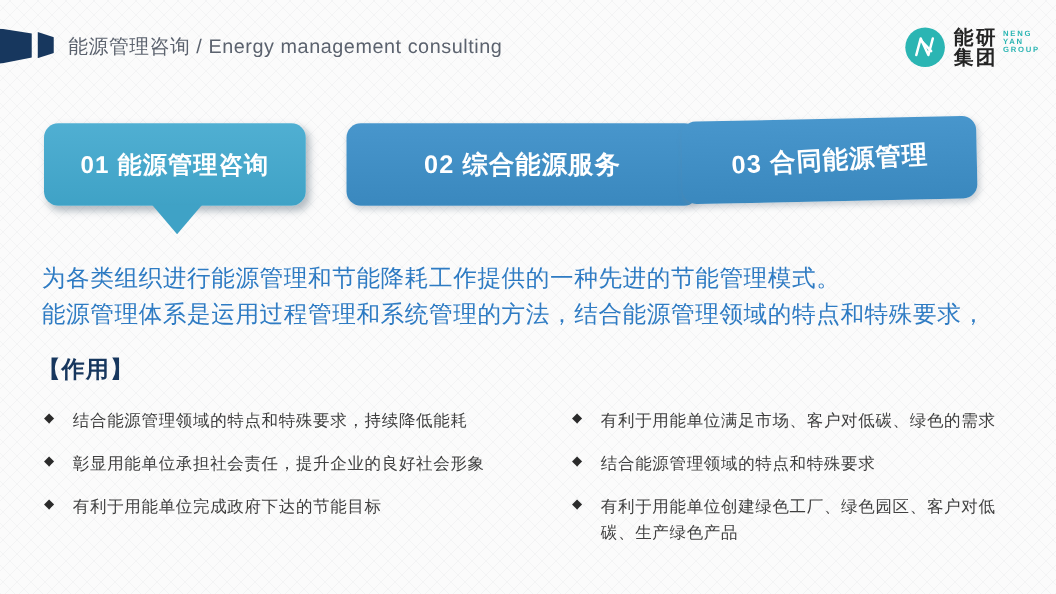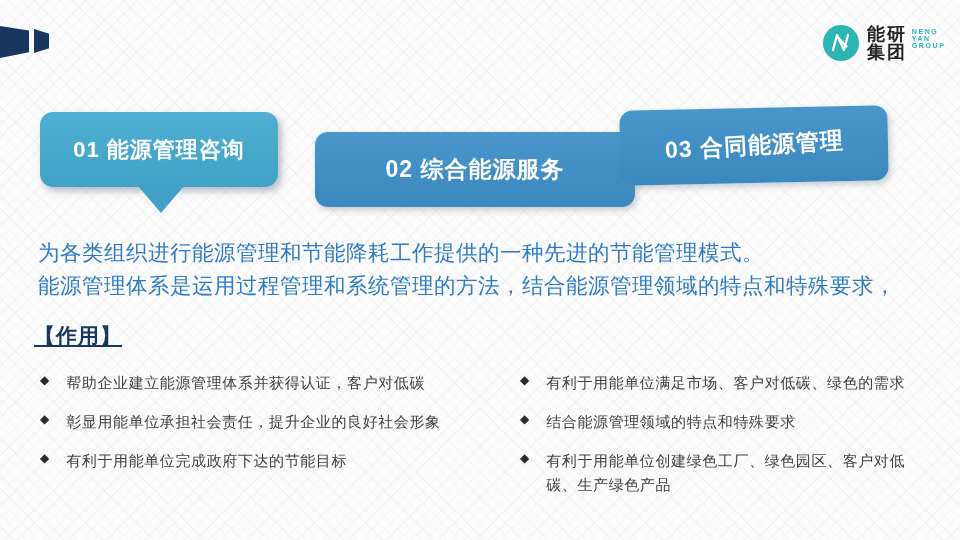--- a/index.html
+++ b/index.html
@@ -26,44 +26,45 @@
     height:75px;border-radius:13px;color:#fff;font-weight:bold;font-size:23px;letter-spacing:1px;
     cursor:pointer;white-space:nowrap;}
   .tab-1{left:40px;top:112px;width:238px;font-size:22px;
     background:linear-gradient(180deg,#50AFD2,#3FA2C6);
     box-shadow:3px 4px 7px rgba(110,125,140,.5);}
   .tab-tail{position:absolute;left:138px;top:186px;width:46px;height:27px;background:#3FA2C6;
     clip-path:polygon(0 0,100% 0,50% 100%);
     filter:drop-shadow(3px 3px 3px rgba(110,125,140,.4));}
   .tab-2{left:315px;top:112px;width:320px;
     background:linear-gradient(180deg,#4896CC,#3A88BE);
-    box-shadow:2px 3px 6px rgba(120,135,150,.4);margin-top:20px;}
+    box-shadow:2px 3px 6px rgba(120,135,150,.4);}
   .tab-3{left:620px;top:108px;width:268px;transform:rotate(-1.2deg);
     background:linear-gradient(180deg,#4896CC,#3A88BE);
     box-shadow:2px 3px 6px rgba(120,135,150,.4);}
   .tab-3 .tab-label{transform:rotate(-2deg);display:inline-block;}
   
   .intro{position:absolute;left:38px;top:237px;width:900px;font-size:21.5px;color:#2E7BC3;line-height:33px;letter-spacing:.5px;}
   
-  .section-heading{position:absolute;left:34px;top:322px;font-size:21px;font-weight:bold;color:#17375E;letter-spacing:1px;text-decoration:underline;}
+  .section-heading{position:absolute;left:34px;top:322px;font-size:21px;font-weight:bold;color:#17375E;letter-spacing:1px;}
   
   .benefits-col{position:absolute;top:371px;display:flex;flex-direction:column;gap:15px;}
   .benefits-left{left:40px;width:445px;}
   .benefits-right{left:520px;width:402px;}
   .bullet-row{display:flex;align-items:flex-start;}
   .diamond{flex:0 0 auto;font-size:12px;color:#2b2b2b;line-height:19px;margin-right:17px;}
   .bullet-text{font-size:15px;color:#3f3f3f;line-height:24px;letter-spacing:.6px;}
 </style>
 </head>
 <body>
 
 <div class="slide">
 
   <div class="mark-big"></div>
   <div class="mark-small"></div>
+  <div class="header-title">能源管理咨询 / Energy management consulting</div>
 
   <div class="logo">
     <span>
       <svg viewBox="0 0 38 38">
         <circle cx="19" cy="19" r="18" fill="#2BB5B3"></circle>
         <path d="M11 26 L15 11 L22 26 L26 11" stroke="#ffffff" stroke-width="2.3" fill="none" stroke-linecap="round" stroke-linejoin="round"></path>
         <path d="M16.5 14 L24.5 22.5" stroke="#ffffff" stroke-width="2.3" fill="none" stroke-linecap="round"></path>
       </svg>
     </span>
     <span class="logo-text">
@@ -88,21 +89,21 @@
   <div class="intro">
     <div>为各类组织进行能源管理和节能降耗工作提供的一种先进的节能管理模式。</div>
     <div>能源管理体系是运用过程管理和系统管理的方法，结合能源管理领域的特点和特殊要求，</div>
   </div>
 
   <div class="section-heading">【作用】</div>
 
   <div class="benefits-col benefits-left">
     <div class="bullet-row">
       <span class="diamond">◆</span>
-      <span class="bullet-text">帮助企业建立能源管理体系并获得认证，客户对低碳</span>
+      <span class="bullet-text">结合能源管理领域的特点和特殊要求，持续降低能耗</span>
     </div>
     <div class="bullet-row">
       <span class="diamond">◆</span>
       <span class="bullet-text">彰显用能单位承担社会责任，提升企业的良好社会形象</span>
     </div>
     <div class="bullet-row">
       <span class="diamond">◆</span>
       <span class="bullet-text">有利于用能单位完成政府下达的节能目标</span>
     </div>
   </div>

